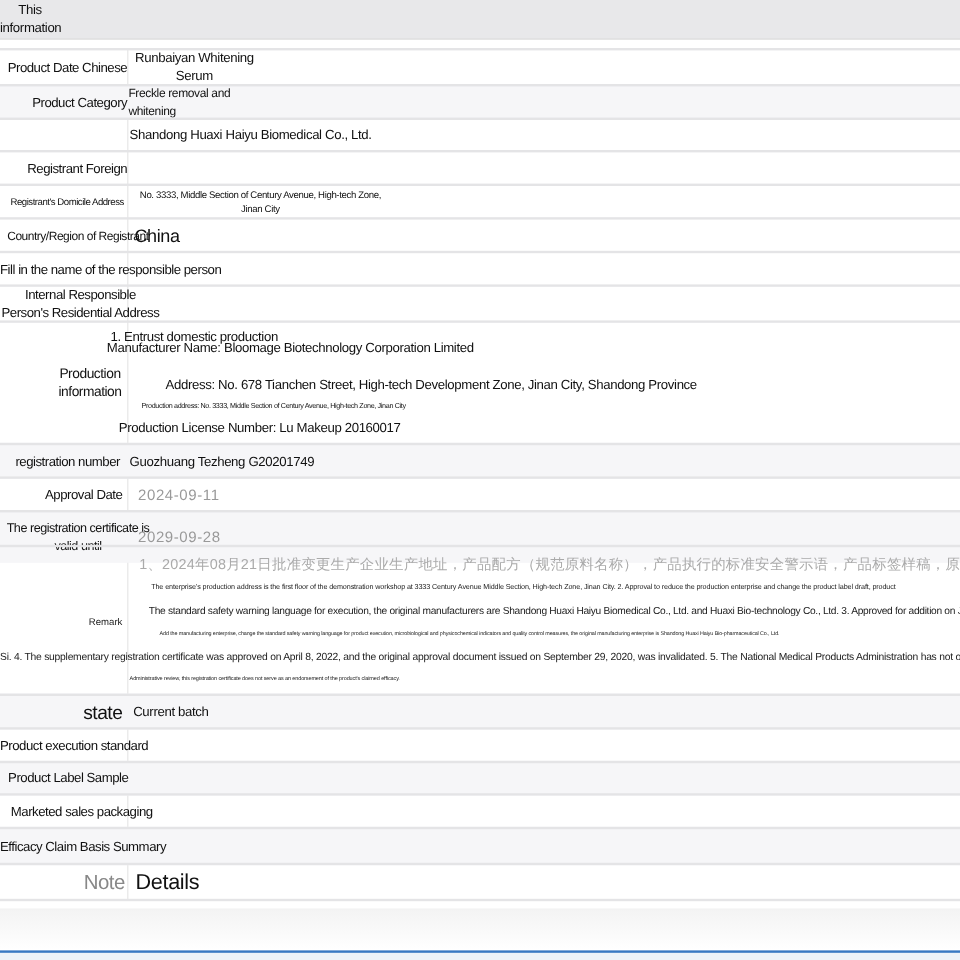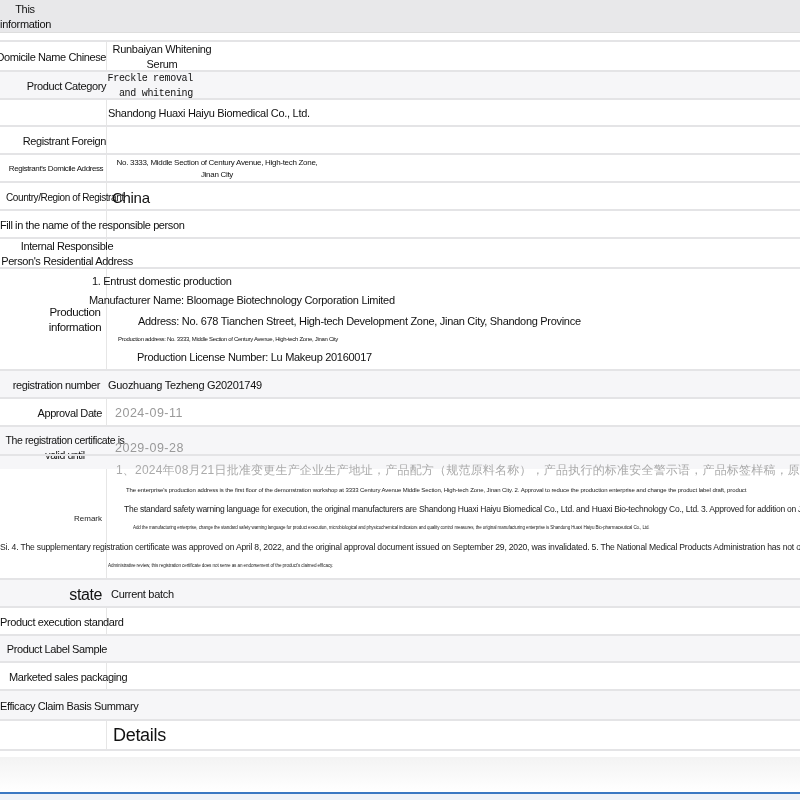--- a/index.html
+++ b/index.html
@@ -55,27 +55,27 @@
 </head>
 <body>
 
 <div class="header">
   <div class="title">This information</div>
 </div>
 
 <div class="vline"></div>
 
 <div class="row" style="top:40px;height:32px;">
-  <div class="lab" style="justify-content:flex-end;padding-right:0;">Domicile Name Chinese</div>
+  <div class="lab" style="justify-content:flex-end;padding-right:0;">Product Date Chinese</div>
   <div class="val" style="left:112px;width:100px;white-space:normal;text-align:center;">Runbaiyan Whitening Serum</div>
 </div>
 
 <div class="row alt" style="top:70px;height:30px;">
   <div class="lab">Product Category</div>
-  <div class="val" style="left:107px;width:86px;white-space:normal;text-align:right;font-size:10px;font-family:Liberation Mono, monospace;">Freckle removal and whitening</div>
+  <div class="val" style="left:107px;width:86px;white-space:normal;text-align:left;font-size:10px;">Freckle removal and whitening</div>
 </div>
 
 <div class="row" style="top:98px;height:29px;">
   <div class="val">Shandong Huaxi Haiyu Biomedical Co., Ltd.</div>
 </div>
 
 <div class="row" style="top:125px;height:30px;">
   <div class="lab">Registrant Foreign</div>
   <div class="val"></div>
 </div>
@@ -94,24 +94,24 @@
   <div class="lab" style="justify-content:flex-start;width:200px;">Fill in the name of the responsible person</div>
 </div>
 
 <div class="row" style="top:237px;height:32px;">
   <div class="lab wrap" style="width:134px;">Internal Responsible Person's Residential Address</div>
 </div>
 
 <div class="row" style="top:267px;height:104px;">
   <div class="lab wrap" style="width:100px;left:25px;justify-content:center;font-size:11.5px;white-space:normal;">Production information</div>
   <div class="prodline" style="left:92px;top:6px;">1. Entrust domestic production</div>
-  <div class="prodline" style="left:89px;top:25px;">Manufacturer Name: Bloomage Biotechnology Corporation Limited</div>
+  <div class="prodline" style="left:89px;top:15px;">Manufacturer Name: Bloomage Biotechnology Corporation Limited</div>
   <div class="prodline tiny" style="left:118px;top:46px;margin-left:20px;">Address: No. 678 Tianchen Street, High-tech Development Zone, Jinan City, Shandong Province</div>
   <div class="prodline micro" style="left:118px;top:67px;font-size:6px;">Production address: No. 3333, Middle Section of Century Avenue, High-tech Zone, Jinan City</div>
-  <div class="prodline" style="left:99px;top:82px;margin-left:38px;">Production License Number: Lu Makeup 20160017</div>
+  <div class="prodline" style="left:99px;top:82px;">Production License Number: Lu Makeup 20160017</div>
 </div>
 
 <div class="row alt" style="top:369px;height:30px;">
   <div class="lab wrap" style="width:100px;justify-content:flex-end;">registration number</div>
   <div class="val">Guozhuang Tezheng G20201749</div>
 </div>
 
 <div class="row" style="top:397px;height:30px;">
   <div class="lab" style="width:102px;">Approval Date</div>
   <div class="val grey" style="left:115px;">2024-09-11</div>
@@ -147,17 +147,18 @@
 
 <div class="row" style="top:661px;height:30px;">
   <div class="lab" style="justify-content:flex-start;left:9px;width:120px;">Marketed sales packaging</div>
 </div>
 
 <div class="row alt" style="top:689px;height:32px;">
   <div class="lab" style="justify-content:flex-start;width:130px;">Efficacy Claim Basis Summary</div>
 </div>
 
 <div class="row" style="top:719px;height:32px;border-bottom:2px solid #e4e4e6;">
+  <div class="lab" style="width:104px;font-size:17px;color:#888;">Note</div>
   <div class="val" style="left:113px;font-size:18px;">Details</div>
 </div>
 
 <div style="position:absolute;left:0;top:757px;width:800px;height:35px;background:linear-gradient(#f3f3f3,#fff);"></div>
 <div class="bottom-bar"></div>
 
 </body></html>

